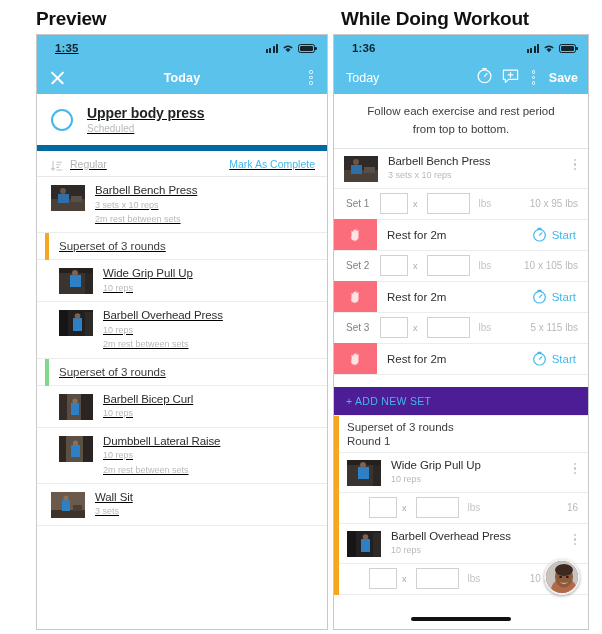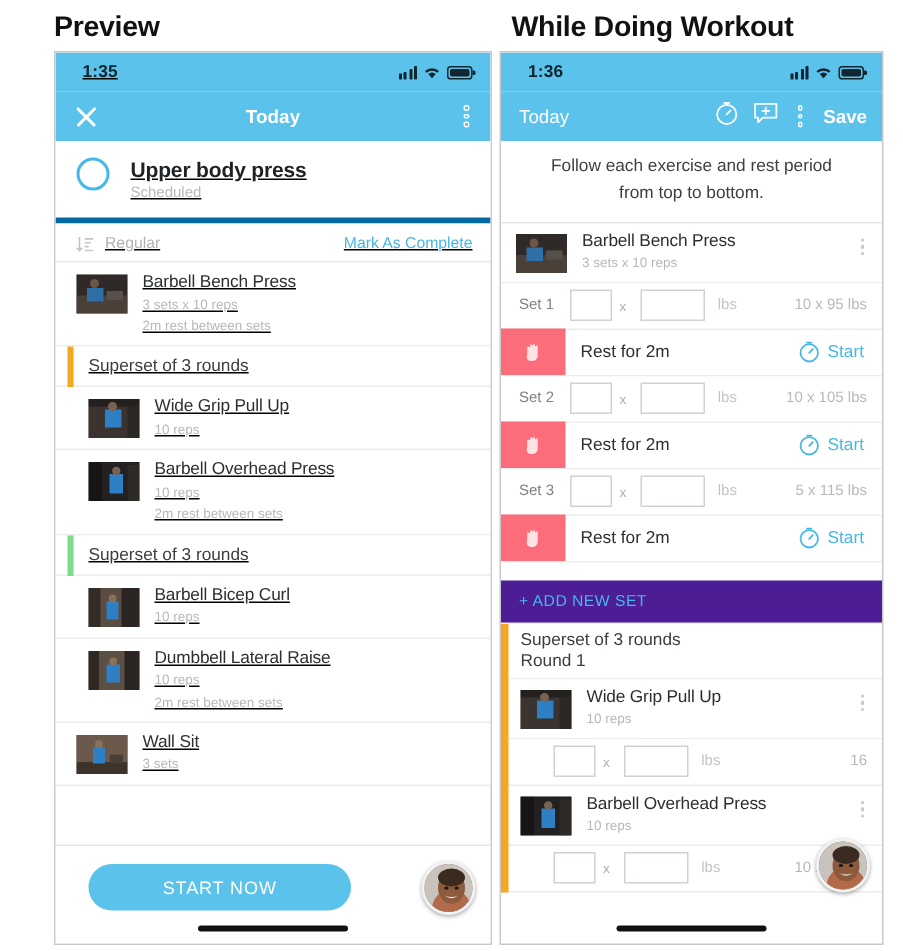--- a/index.html
+++ b/index.html
@@ -80,22 +80,22 @@
   .close-x::before { transform: rotate(45deg); }
   .close-x::after  { transform: rotate(-45deg); }
   .kebab { width: 12px; height: 17px; display:flex; flex-direction:column;
            align-items:center; justify-content:center; gap:2.4px; cursor:pointer; }
   .kebab i { width:3.2px; height:3.2px; border:1px solid #ffffff; border-radius:50%; display:block; }
   .nav-right { margin-left: auto; display:flex; align-items:center; gap: 9px; }
   .nav-text-btn { font-size: 12.5px; color:#ffffff; font-weight: normal; cursor:pointer; }
   .nav-text-btn.bold { font-weight: bold; }
 
   
-  .wk-header { display:flex; padding: 11px 12px 11px 14px;
-               border-bottom: 4px solid #0369a1; background:#fff; }
+  .wk-header { display:flex; align-items:center; padding: 11px 12px 11px 14px;
+               border-bottom: 6px solid #0369a1; background:#fff; }
   .wk-circle { width:22px; height:22px; border-radius:50%; border:2px solid #45B7E8;
                flex: 0 0 22px; }
   .wk-texts { margin-left: 14px; }
   .wk-title { font-size: 14px; font-weight: bold; color:#1f2224; letter-spacing:-0.1px; }
   .wk-sub { font-size: 10px; color:#b6b9bb; margin-top: 2px; }
 
   
   .sortrow { display:flex; align-items:center; padding: 6px 12px 6px 13px;
              border-bottom: 1px solid #e8e8e8; background:#fff; height: 26px;}
   .sort-icon { width:13px; height:12px; position:relative; margin-right:7px; opacity:.75;}
@@ -355,35 +355,20 @@
               <circle cx="15" cy="6" r="2.6" fill="#8a7059"></circle>
               <rect x="22" y="13" width="9" height="6" fill="#4a3f36"></rect>
             </svg>
         </div>
         <div class="ex-texts">
           <div class="ex-name">Wall Sit</div>
           <div class="ex-meta">3 sets</div>
         </div>
       </div>
 
-      <div class="footer">
-        <div class="start-btn">START NOW</div>
-        <div class="avatar avatar-left">
-          <svg width="36" height="36" viewBox="0 0 36 36">
-              <rect width="36" height="36" fill="#c9c3bd"></rect>
-              <circle cx="18" cy="30" r="13" fill="#b36a4a"></circle>
-              <ellipse cx="18" cy="16" rx="9" ry="10.5" fill="#8d5a3c"></ellipse>
-              <ellipse cx="18" cy="9" rx="9" ry="6" fill="#3b2a20"></ellipse>
-              <ellipse cx="14.6" cy="16" rx="1.5" ry="1" fill="#20150f"></ellipse>
-              <ellipse cx="21.4" cy="16" rx="1.5" ry="1" fill="#20150f"></ellipse>
-              <path d="M13.5 21 Q18 24.5 22.5 21 Q18 23 13.5 21Z" fill="#f2efe9"></path>
-            </svg>
-        </div>
-        <div class="home-ind"></div>
-      </div>
 
     </div>
   </div>
 
   <div class="panel panel-right">
     <div class="panel-title">While Doing Workout</div>
 
     <div class="phone phone-right">
 
       <div class="statusbar">

